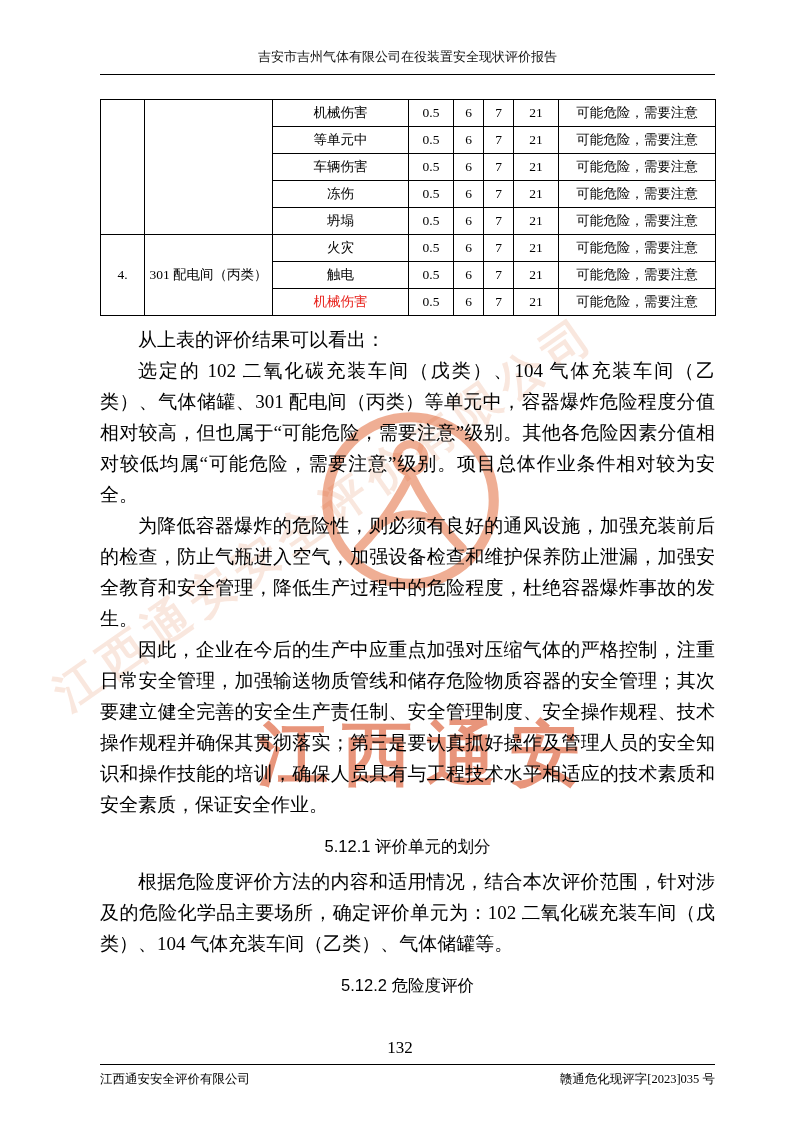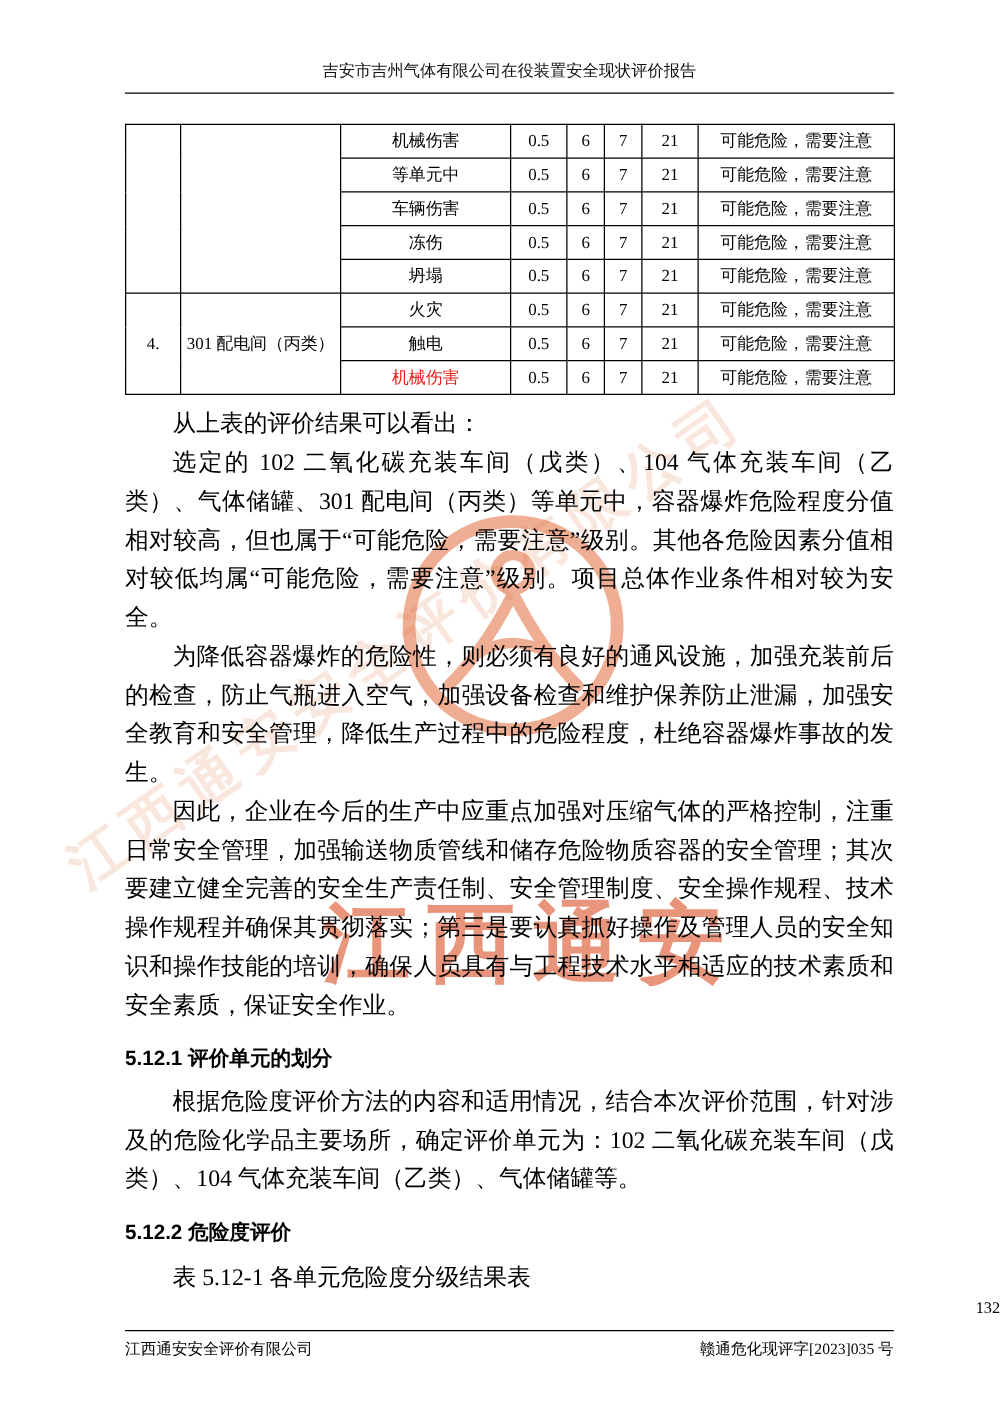--- a/index.html
+++ b/index.html
@@ -49,27 +49,27 @@
   .body-text p {
     font-size: 19px; line-height: 31px;
     text-align: justify; text-indent: 2em;
   }
   h2.sec {
     font-family: "Liberation Sans", "DejaVu Sans", sans-serif;
     font-size: 19px; font-weight: bold; margin: 18px 0 8px 0; font-style: italic;
   }
   h3.sec {
     font-family: "Liberation Sans", "DejaVu Sans", sans-serif;
-    font-size: 16.5px; font-weight: bold; margin: 16px 0 8px 0;
+    font-size: 16.5px; font-weight: normal; margin: 16px 0 8px 0; text-align: center;
   }
   .table-caption { text-align: center; font-size: 15px; margin-top: 10px; text-indent: 0; }
 
   .page-number {
     position: absolute; left: 0; right: 0; top: 1038px;
-    text-align: right; font-size: 13px; z-index: 1;
+    text-align: center; font-size: 17px; z-index: 1;
   }
   .footer-rule {
     position: absolute; left: 100px; width: 615px; top: 1064px;
     border: none; border-top: 1.4px solid #000; z-index: 1;
   }
   .footer {
     position: absolute; left: 100px; width: 615px; top: 1071px;
     display: flex; justify-content: space-between;
     font-size: 12.5px; z-index: 1;
   }
@@ -183,21 +183,20 @@
       <p>从上表的评价结果可以看出：</p>
       <p>选定的 102 二氧化碳充装车间（戊类）、104 气体充装车间（乙类）、气体储罐、301 配电间（丙类）等单元中，容器爆炸危险程度分值相对较高，但也属于“可能危险，需要注意”级别。其他各危险因素分值相对较低均属“可能危险，需要注意”级别。项目总体作业条件相对较为安全。</p>
       <p>为降低容器爆炸的危险性，则必须有良好的通风设施，加强充装前后的检查，防止气瓶进入空气，加强设备检查和维护保养防止泄漏，加强安全教育和安全管理，降低生产过程中的危险程度，杜绝容器爆炸事故的发生。</p>
       <p>因此，企业在今后的生产中应重点加强对压缩气体的严格控制，注重日常安全管理，加强输送物质管线和储存危险物质容器的安全管理；其次要建立健全完善的安全生产责任制、安全管理制度、安全操作规程、技术操作规程并确保其贯彻落实；第三是要认真抓好操作及管理人员的安全知识和操作技能的培训，确保人员具有与工程技术水平相适应的技术素质和安全素质，保证安全作业。</p>
 
       <h3 class="sec">5.12.1 评价单元的划分</h3>
       <p>根据危险度评价方法的内容和适用情况，结合本次评价范围，针对涉及的危险化学品主要场所，确定评价单元为：102 二氧化碳充装车间（戊类）、104 气体充装车间（乙类）、气体储罐等。</p>
 
       <h3 class="sec">5.12.2 危险度评价</h3>
 
-      <p class="table-caption">表 5.12-1 各单元危险度分级结果表</p>
     </div>
   </div>
 
   <div class="page-number">132</div>
   <hr class="footer-rule">
   <div class="footer">
     <span>江西通安安全评价有限公司</span>
     <span>赣通危化现评字[2023]035 号</span>
   </div>
 

